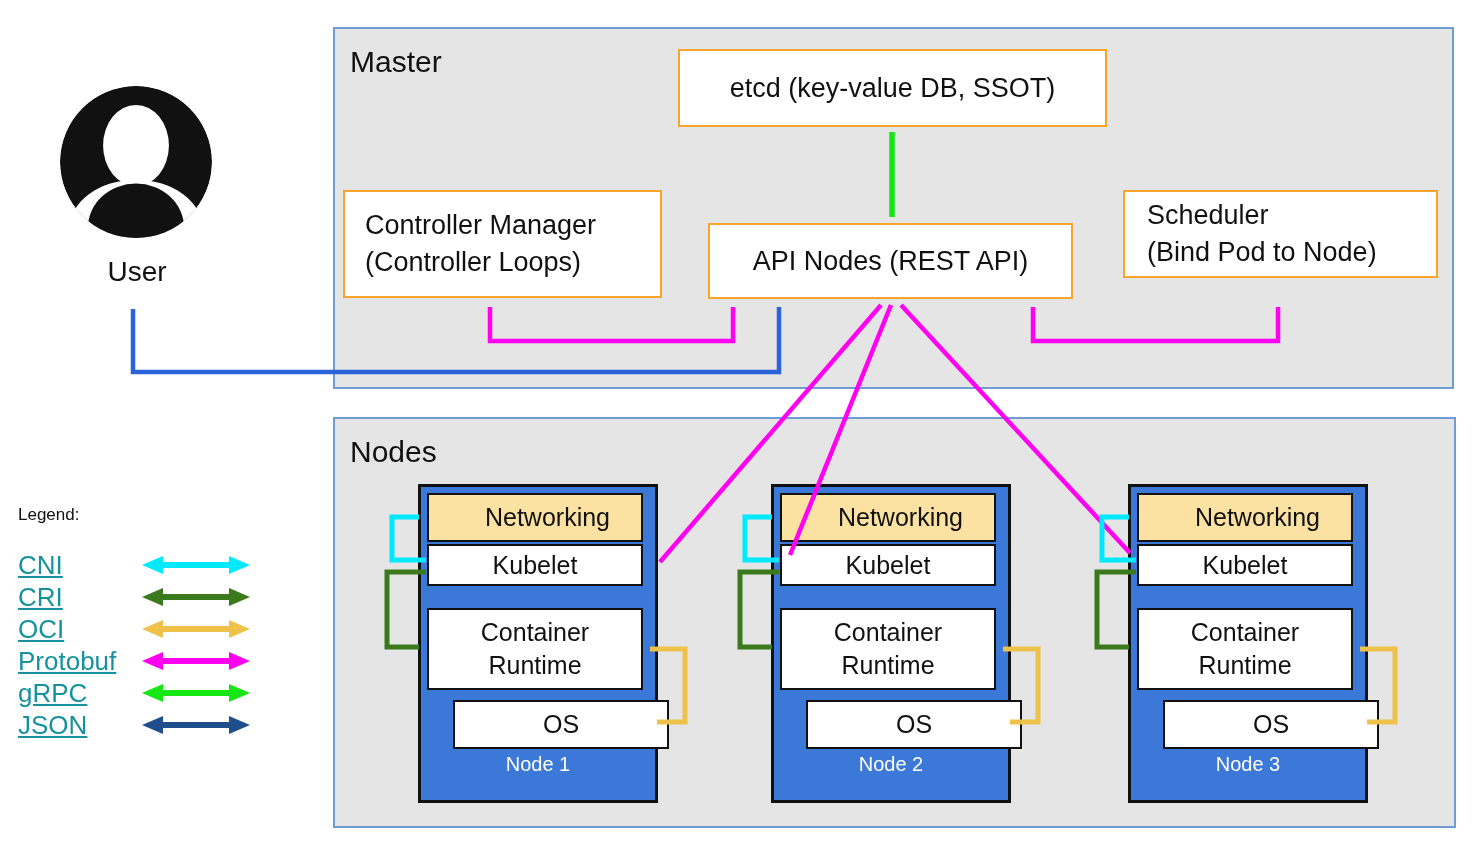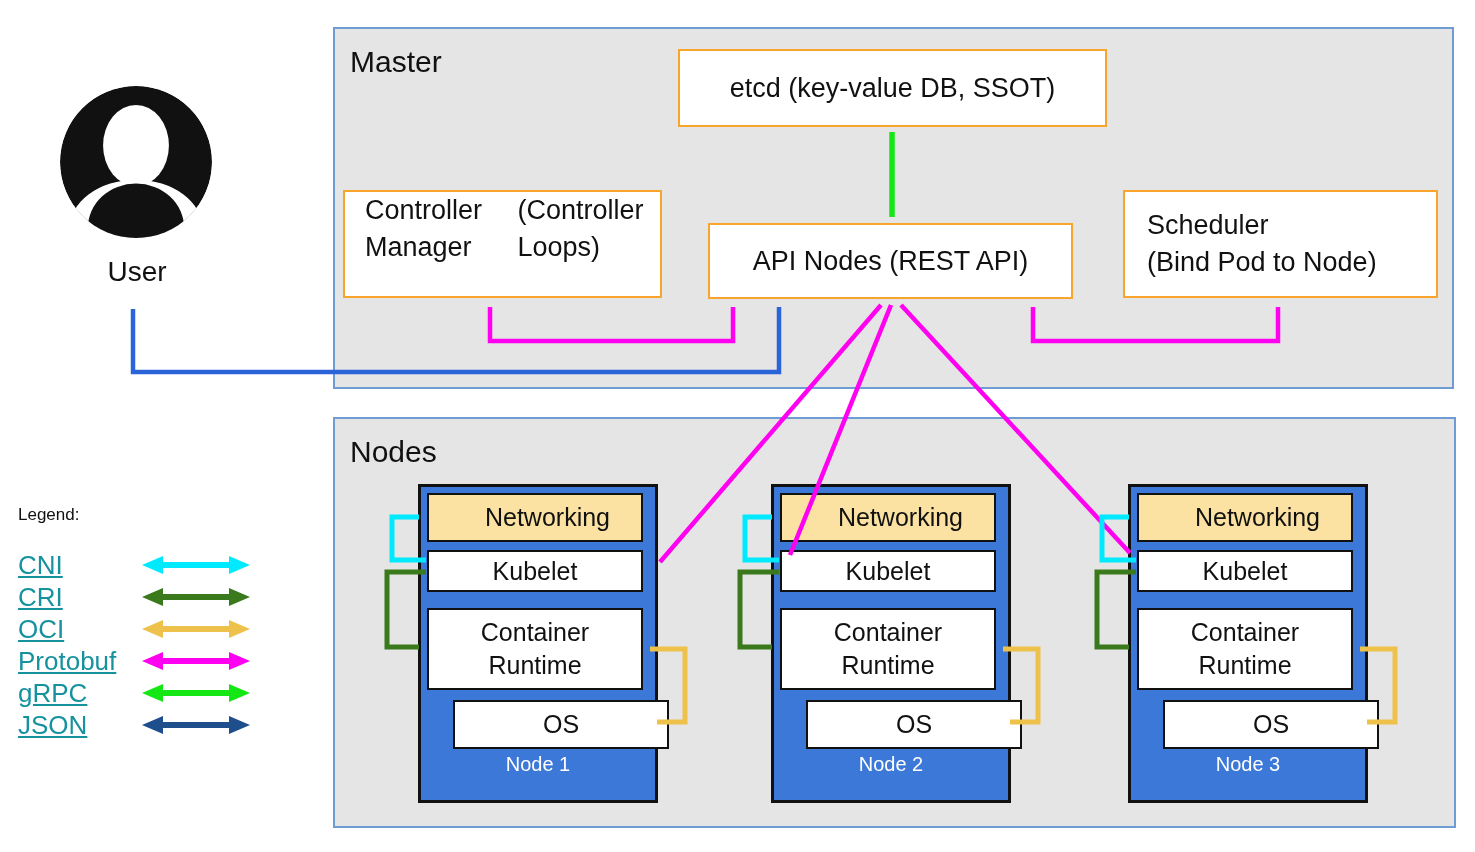--- a/index.html
+++ b/index.html
@@ -16,39 +16,39 @@
     position:absolute; left:15px; top:16px; font-size:30px; color:#111;
   }
   .obox {
     position:absolute; border:2.5px solid #f9a42a; background:#fff; color:#111;
     font-size:27px; display:flex; align-items:center; justify-content:center;
     box-sizing:border-box;
   }
   #etcd            { left:343px; top:20px;  width:429px; height:78px; }
   #api-server      { left:373px; top:194px; width:365px; height:76px; }
   #controller-manager { left:8px;   top:161px; width:319px; height:108px;
-    flex-direction:row; align-items:flex-start; justify-content:center;
+    flex-direction:column; align-items:flex-start; justify-content:center;
     padding-left:20px; line-height:37px; }
-  #scheduler       { left:788px; top:161px; width:315px; height:108px;
+  #scheduler       { left:788px; top:161px; width:315px; height:88px;
     flex-direction:column; align-items:flex-start; justify-content:center;
     padding-left:22px; line-height:37px; }
 
   .node {
     position:absolute; top:65px; width:240px; height:319px;
     background:#3c78d8; border:3px solid #111; box-sizing:border-box;
   }
   #node-1 { left:83px; } #node-2 { left:436px; } #node-3 { left:793px; }
   .comp {
     position:absolute; left:6px; width:216px; background:#fff;
     border:2.5px solid #111; box-sizing:border-box; color:#111;
     display:flex; align-items:center; justify-content:center;
     font-size:25px; text-align:center;
   }
   .comp-networking { top:6px;   height:49px; background:#fbe2a2;padding-left:25px; }
-  .comp-kubelet    { top:63px;  height:42px; }
+  .comp-kubelet    { top:57px;  height:42px; }
   .comp-runtime    { top:121px; height:82px; line-height:33px; }
   .comp-runtime span { display:block; max-width:165px; }
   .comp-os         { top:213px; height:49px;margin-left:26px; }
   .node-label {
     position:absolute; left:0; right:0; top:266px; text-align:center;
     color:#fff; font-size:20px;
   }
 
   #user-icon { position:absolute; left:60px; top:86px; }
   #user-label {

